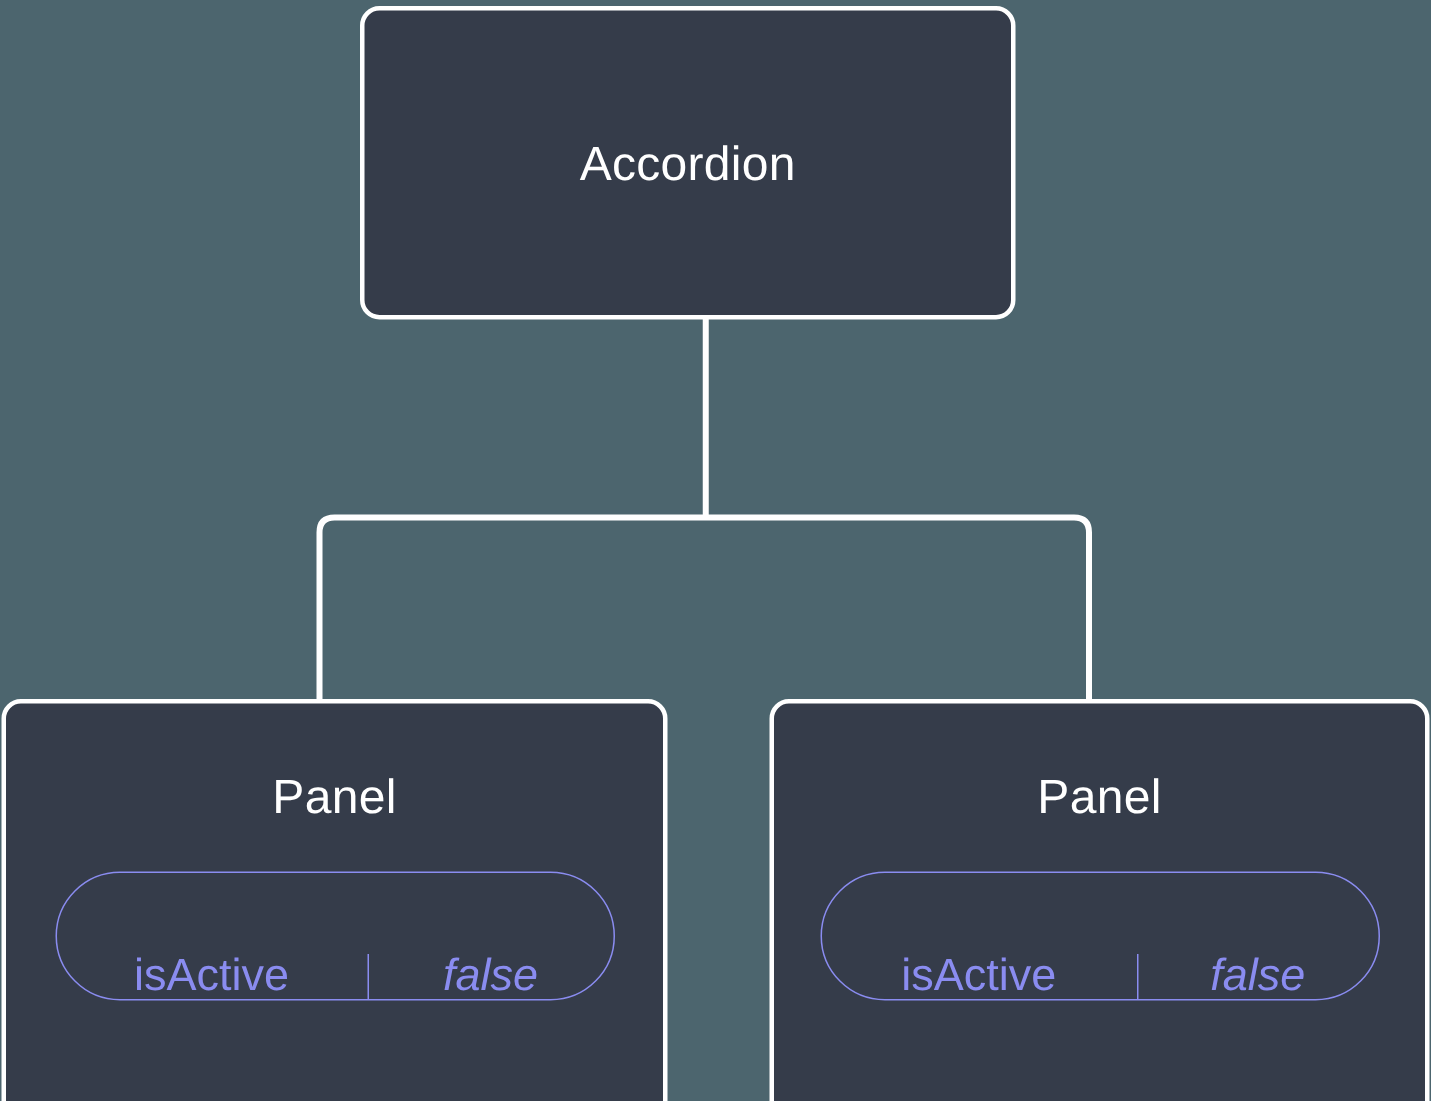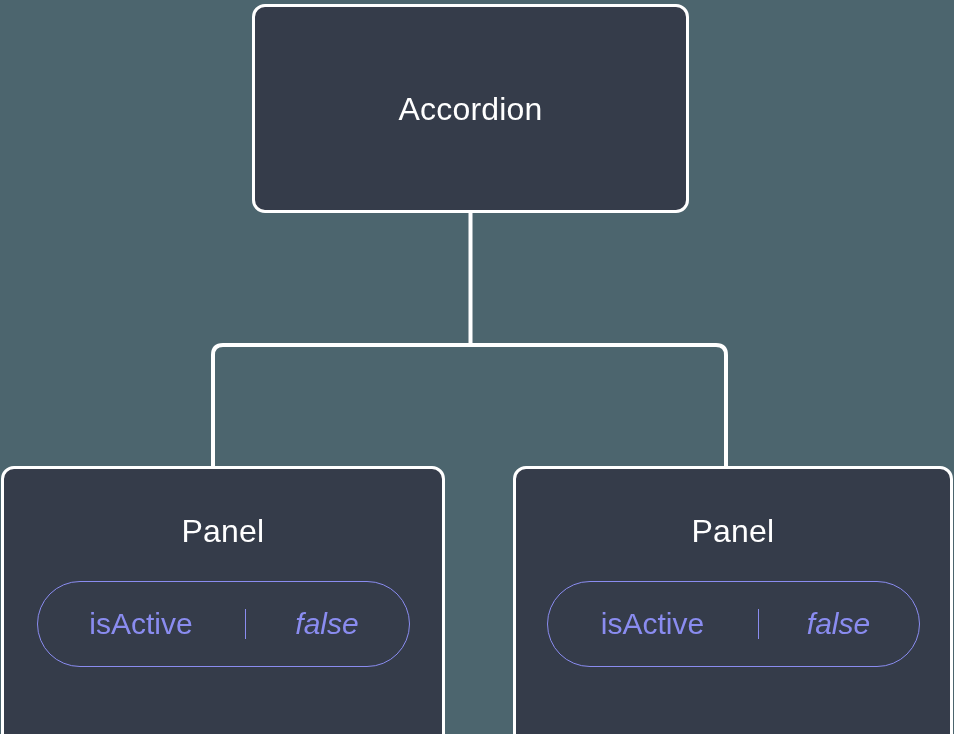--- a/index.html
+++ b/index.html
@@ -41,21 +41,21 @@
     box-sizing: border-box;
     background: #353c4a;
     border: 3px solid #ffffff;
     border-radius: 13px;
     display: flex;
     flex-direction: column;
     align-items: center;
   }
 
   .node-root {
-    left: 252px;
+    left: 240px;
     top: 4px;
     width: 437px;
     height: 209px;
     justify-content: center;
   }
 
   .node-child {
     top: 466px;
     height: 300px;          
     width: 443px;
@@ -72,21 +72,21 @@
     font-weight: 400;
     letter-spacing: 0.2px;
     white-space: nowrap;
   }
 
   
   .state-pill {
     margin-top: 34px;
     height: 86px;
     display: flex;
-    align-items: center;
+    align-items: flex-end;
     border: 1.6px solid #8a8cf0;
     border-radius: 999px;
     box-sizing: border-box;
     background: transparent;
   }
 
   .pill-left  { width: 207px; }
   .pill-right { width: 164px; border-left: 1.6px solid #8a8cf0; font-style: italic; }
 
   .pill-cell {

